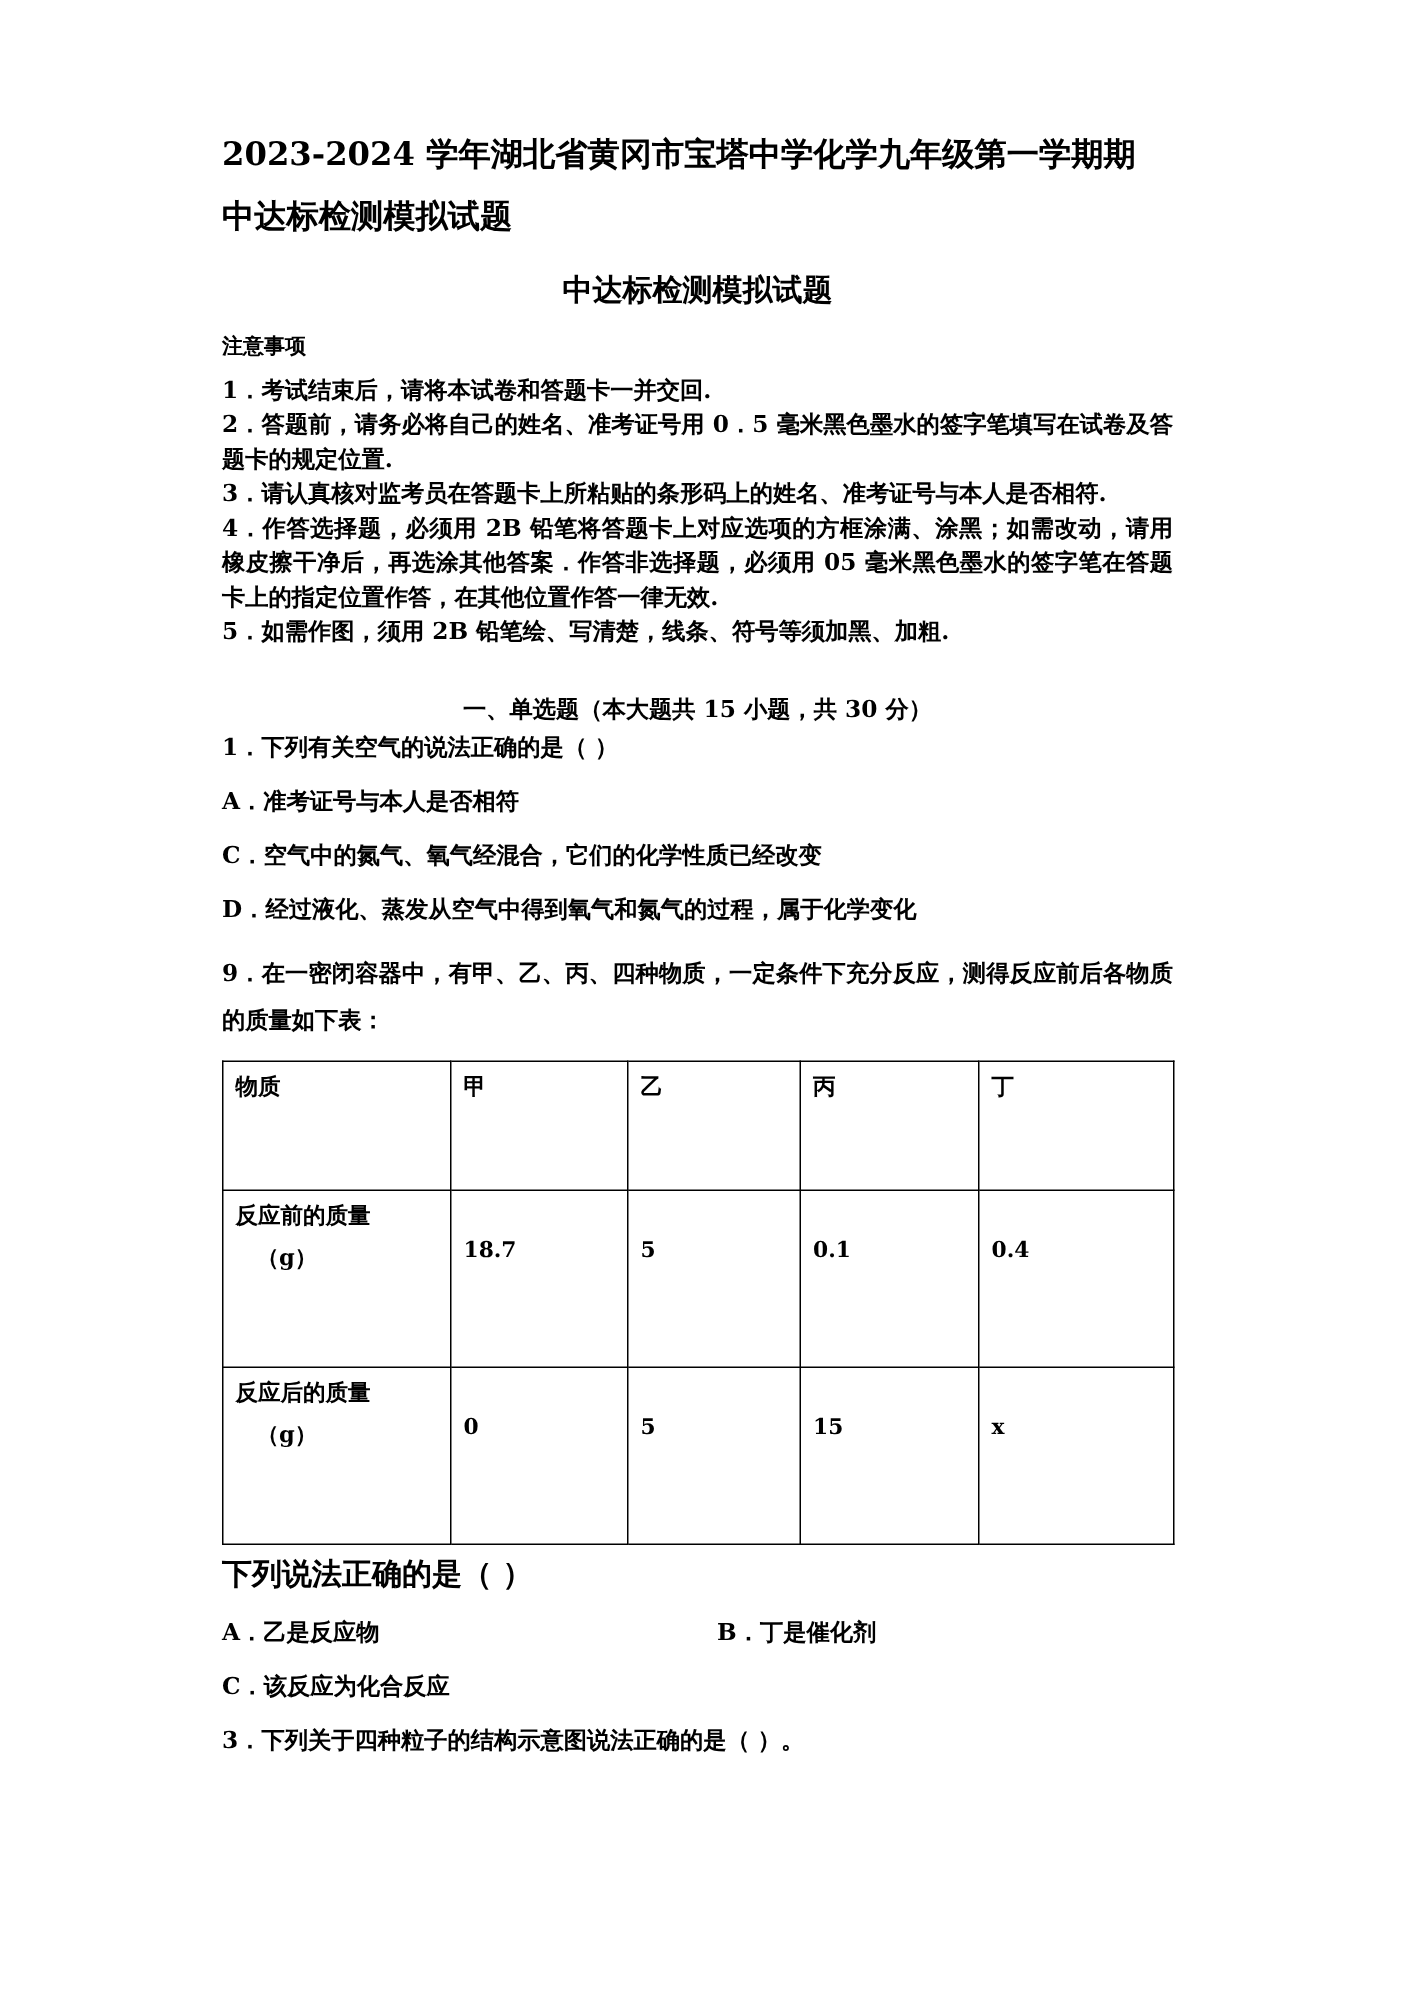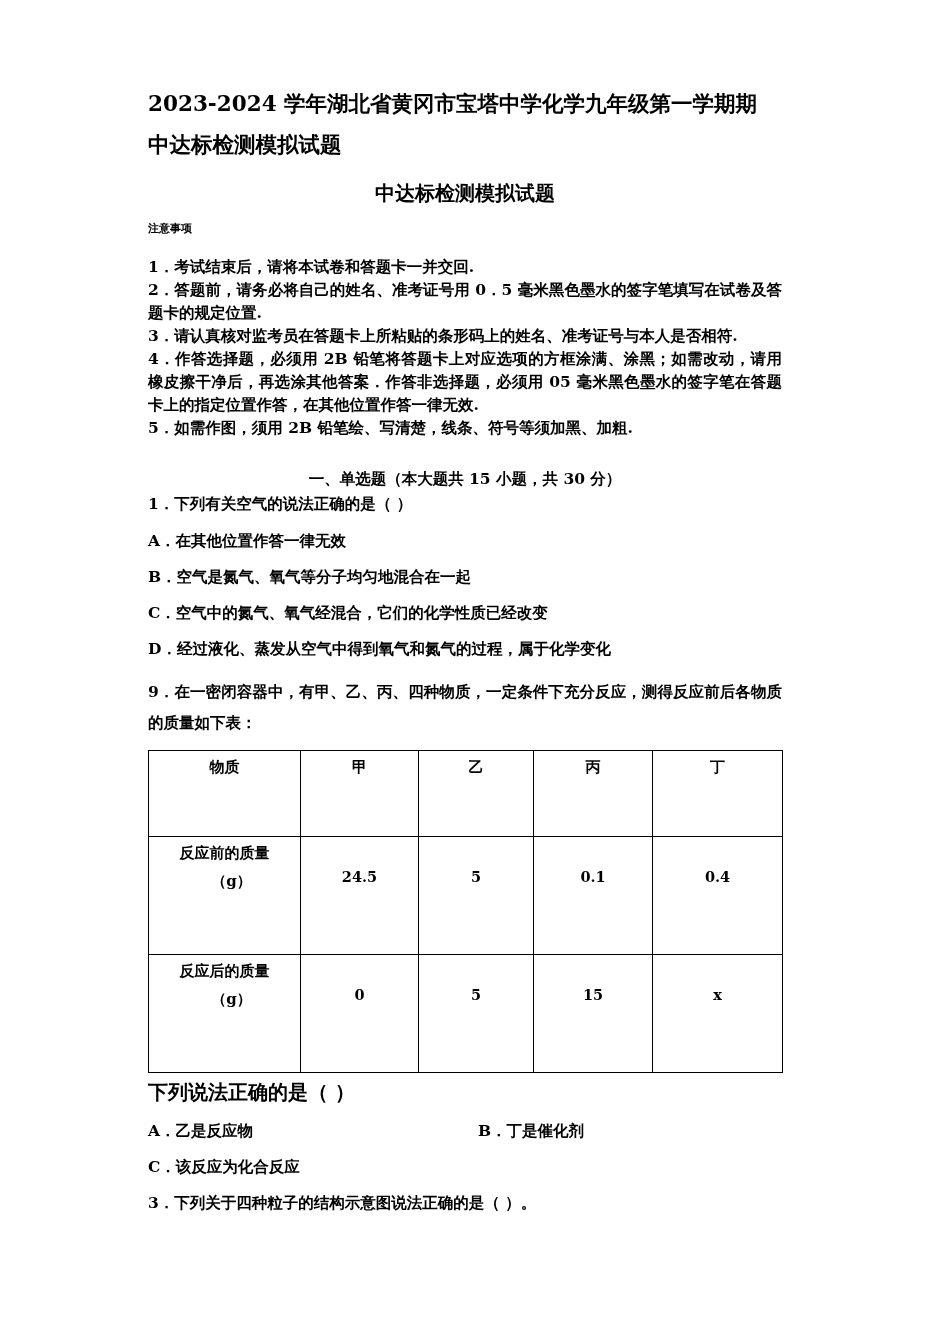--- a/index.html
+++ b/index.html
@@ -39,21 +39,21 @@
   .doc-subtitle {
     font-size: 20px;
     font-weight: bold;
     text-align: center;
     margin-top: 14px;
     margin-bottom: 14px;
   }
 
   
   .notes { font-size: 15.5px; line-height: 1.48; font-weight: bold; }
-  .notes-heading { font-weight: bold; font-size: 11px; margin-bottom: 19px; }
+  .notes-heading { font-weight: bold; font-size: 14px; margin-bottom: 8px; }
   .note-item { margin: 0; text-align: justify; text-justify: inter-ideograph; }
 
   
   .section-head {
     font-size: 15.5px;
     font-weight: bold;
     margin-top: 30px;
     text-align: center;
   }
 
@@ -72,21 +72,20 @@
     width: 634px;
     margin-top: 12px;
     table-layout: fixed;
   }
   table.data-table td {
     border: 1px solid #000000;
     vertical-align: top;
     padding: 7px 8px 0 8px;
     font-size: 15px;
     font-weight: bold;
-    text-align: center;
   }
   table.data-table tr.r-head td { height: 86px; }
   table.data-table tr.r-data td { height: 118px; }
   td.c-label { width: 152px; }
   td.c-v1 { width: 118px; }
   td.c-v2 { width: 115px; }
   td.c-v3 { width: 119px; }
   td.c-v4 { width: 130px; }
   .lbl-line1 { display:block; }
   .lbl-line2 { display:block; margin-top: 9px; padding-left: 14px; }
@@ -111,22 +110,21 @@
       <p class="note-item">1．考试结束后，请将本试卷和答题卡一并交回.</p>
       <p class="note-item">2．答题前，请务必将自己的姓名、准考证号用 0．5 毫米黑色墨水的签字笔填写在试卷及答题卡的规定位置.</p>
       <p class="note-item">3．请认真核对监考员在答题卡上所粘贴的条形码上的姓名、准考证号与本人是否相符.</p>
       <p class="note-item">4．作答选择题，必须用 2B 铅笔将答题卡上对应选项的方框涂满、涂黑；如需改动，请用橡皮擦干净后，再选涂其他答案．作答非选择题，必须用 05 毫米黑色墨水的签字笔在答题卡上的指定位置作答，在其他位置作答一律无效.</p>
       <p class="note-item">5．如需作图，须用 2B 铅笔绘、写清楚，线条、符号等须加黑、加粗.</p>
     </div>
 
     <div class="section-head">一、单选题（本大题共 15 小题，共 30 分）</div>
 
     <div class="q-line">1．下列有关空气的说法正确的是（      ）</div>
-    <div class="opt-line">A．在其他位置作答一律无效</div>
-    <div class="opt-line">B．空气是氮气、氧气等分子均匀地混合在一起</div>
+    <div class="opt-line">A．准考证号与本人是否相符</div>
     <div class="opt-line">C．空气中的氮气、氧气经混合，它们的化学性质已经改变</div>
     <div class="opt-line">D．经过液化、蒸发从空气中得到氧气和氮气的过程，属于化学变化</div>
 
     <div class="q-body">9．在一密闭容器中，有甲、乙、丙、四种物质，一定条件下充分反应，测得反应前后各物质的质量如下表：</div>
 
     <table class="data-table">
       <tbody>
         <tr class="r-head">
           <td class="c-label">
               <span class="val-head">物质</span>
@@ -143,21 +141,21 @@
           <td class="c-v4">
               <span class="val-head">丁</span>
             </td>
         </tr>
         <tr class="r-data">
           <td class="c-label">
             <span class="lbl-line1">反应前的质量</span>
             <span class="lbl-line2">（g）</span>
           </td>
           <td class="c-v1">
-              <span class="val">24.5</span>
+              <span class="val">18.7</span>
             </td>
           <td class="c-v2">
               <span class="val">5</span>
             </td>
           <td class="c-v3">
               <span class="val">0.1</span>
             </td>
           <td class="c-v4">
               <span class="val">0.4</span>
             </td>

